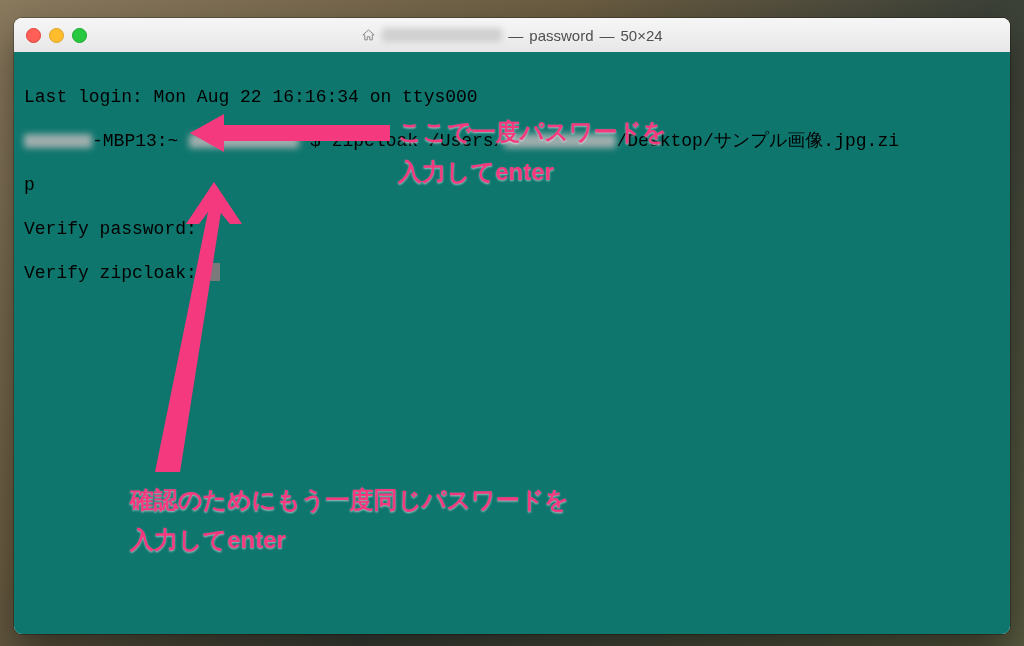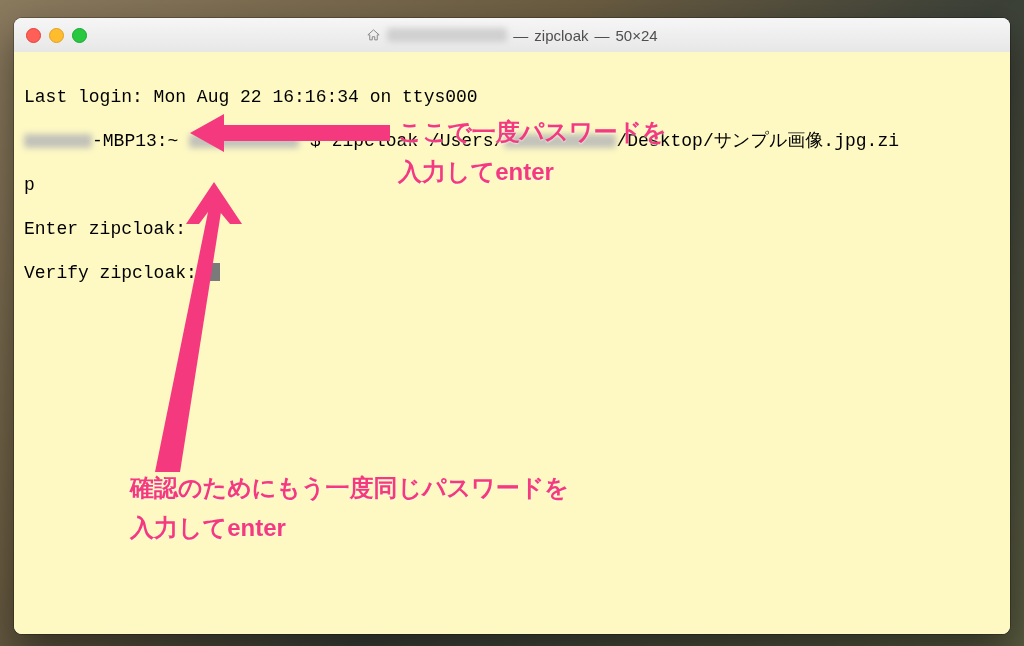--- a/index.html
+++ b/index.html
@@ -49,21 +49,21 @@
     display:inline-block;width:120px;height:14px;
     background:#c8c8c8;border-radius:2px;filter:blur(3px);
     opacity:.8;
   }
   .term{
     position:absolute;left:0;right:0;top:34px;bottom:0;
     padding:12px 8px 8px 10px;
     font-family:"Menlo","Andale Mono","Courier New",monospace;
     font-size:18px;line-height:22px;
     color:#000;white-space:pre;
-    background:#fef9c3;
+    background:#0f766e;
   }
   .tline{display:block;}
   .inline-blur{
     display:inline-block;height:14px;background:#b8b8b8;
     border-radius:2px;filter:blur(3px);vertical-align:-2px;opacity:.85;
   }
   .cursor{
     display:inline-block;width:10px;height:18px;
     background:#7a7a7a;vertical-align:-3px;margin-left:2px;
   }
@@ -93,45 +93,45 @@
       <div class="dot red"></div>
       <div class="dot yellow"></div>
       <div class="dot green"></div>
     </div>
     <div class="title">
       <svg class="home-icon" viewBox="0 0 24 24">
         <path d="M12 3l9 8h-3v8h-4v-5h-4v5H6v-8H3z" fill="none" stroke="#8a8a8a" stroke-width="1.6"></path>
       </svg>
       <span class="blur"></span>
       <span> — </span>
-      <span>zipcloak</span>
+      <span>password</span>
       <span> — </span>
       <span>50×24</span>
     </div>
   </div>
 
   <div class="term">
 <span class="tline">Last login: Mon Aug 22 16:16:34 on ttys000</span>
 <span class="tline"><span class="inline-blur" style="width:68px"></span><span>-MBP13:~ </span><span class="inline-blur" style="width:110px"></span><span> </span><span>$ </span><span>zipcloak /Users/</span><span class="inline-blur" style="width:112px"></span><span>/Desktop/サンプル画像.jpg.zi</span></span>
 <span class="tline">p</span>
-<span class="tline">Enter zipcloak: </span>
+<span class="tline">Verify password: </span>
 <span class="tline"><span>Verify zipcloak: </span><span class="cursor"></span></span>
   </div>
 </div>
 
 <svg class="arrow" style="left:190px;top:108px;" width="200" height="50" viewBox="0 0 200 50">
   <polygon points="0,25 34,6 34,17 200,17 200,33 34,33 34,44"></polygon>
 </svg>
 <div class="anno" style="left:398px;top:112px;">
   <span>ここで一度パスワードを</span><br>
   <span>入力してenter</span>
 </div>
 
 <svg class="arrow" style="left:150px;top:182px;" width="120" height="290" viewBox="0 0 120 290">
 
   <polygon points="58,30 71,30 30,290 5,290"></polygon>
 
   <polygon points="64,0 92,42 80,42 70,30 58,30 49,42 36,42"></polygon>
 </svg>
-<div class="anno" style="left:130px;top:468px;">
+<div class="anno" style="left:130px;top:480px;">
   <span>確認のためにもう一度同じパスワードを</span><br>
   <span>入力してenter</span>
 </div>
 
 </body></html>

